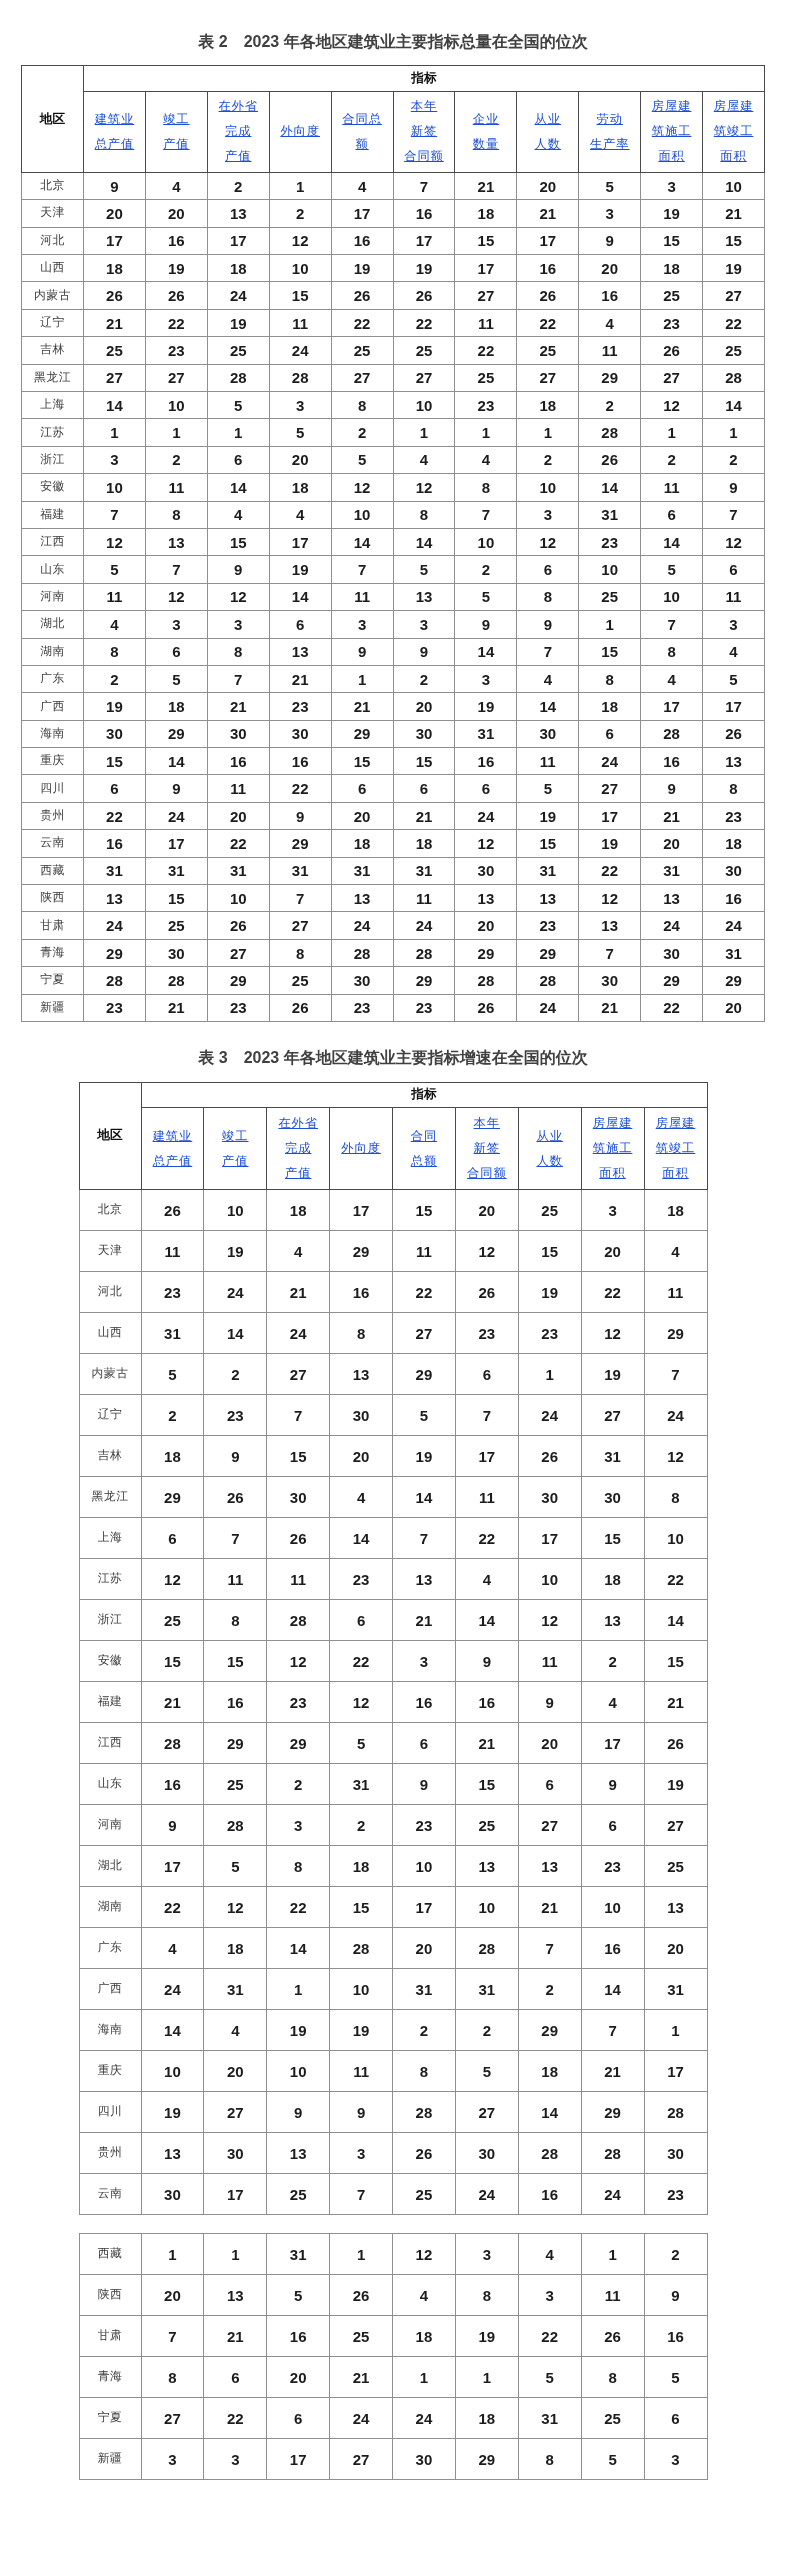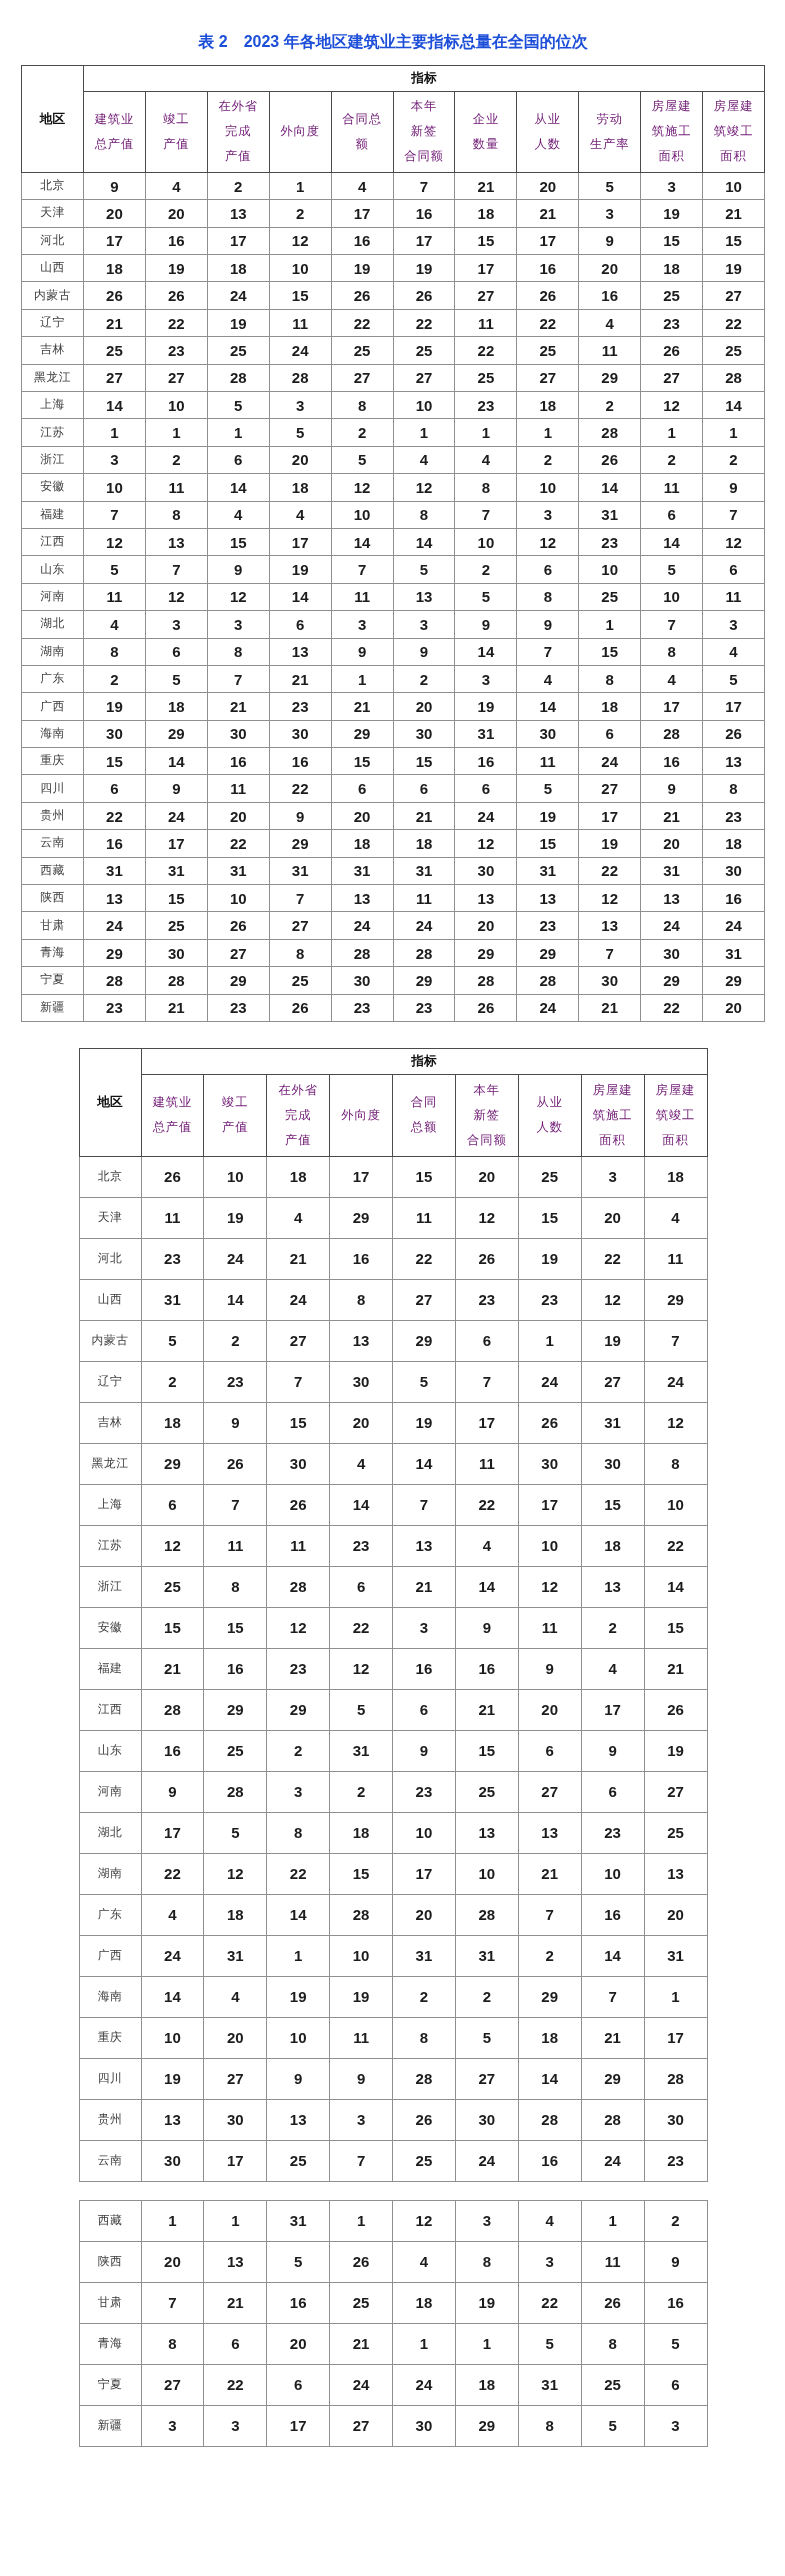--- a/index.html
+++ b/index.html
@@ -10,21 +10,21 @@
     font-family: "Liberation Sans", "DejaVu Sans", sans-serif;
     color: #000;
   }
   .doc { padding: 32px 0 85px 0; }
   .section { margin: 0; }
   .section + .section { margin-top: 26.4px; }
   .tbl-title {
     text-align: center;
     font-weight: bold;
     font-size: 16px;
-    color: #1d4ed8;
+    color: #404040;
     margin: 0 0 12.3px 0;
     white-space: pre;
   }
   table.rank {
     border-collapse: collapse;
     table-layout: fixed;
     margin: 0 auto;
     border: 1.9px solid #2b2b2b;
     background: #fff;
   }
@@ -41,24 +41,25 @@
   table.rank thead th { border-color: #4a4a4a; }
   th.region-h, th.ind-h {
     font-size: 12.7px;
     font-weight: bold;
     color: #111;
   }
   tr.group-row th { height: 24.6px; text-align: center; }
   th.col-h {
     font-size: 12.3px;
     font-weight: normal;
-    color: #701a75;
+    color: #1d4ed8;
     white-space: pre-line;
     line-height: 2.05;
     letter-spacing: 0.9px;
+    text-decoration: underline;
   }
   .t2 th.col-h { height: 80px; }
   .t3 th.col-h { height: 81px; }
   td.region {
     font-size: 11.8px;
     color: #3d3d3d;
     letter-spacing: 0.5px;
   }
   td.num {
     font-size: 15px;
@@ -557,20 +558,21 @@
               <td class="num">24</td>
               <td class="num">21</td>
               <td class="num">22</td>
               <td class="num">20</td>
             </tr>
           </tbody>
         </table>
       </div>
   </div>
   <div class="section t3">
+    <div class="tbl-title">表 3　2023 年各地区建筑业主要指标增速在全国的位次</div>
     <div>
         <table class="rank">
           <colgroup>
             <col class="region-col">
             <col>
             <col>
             <col>
             <col>
             <col>
             <col>

